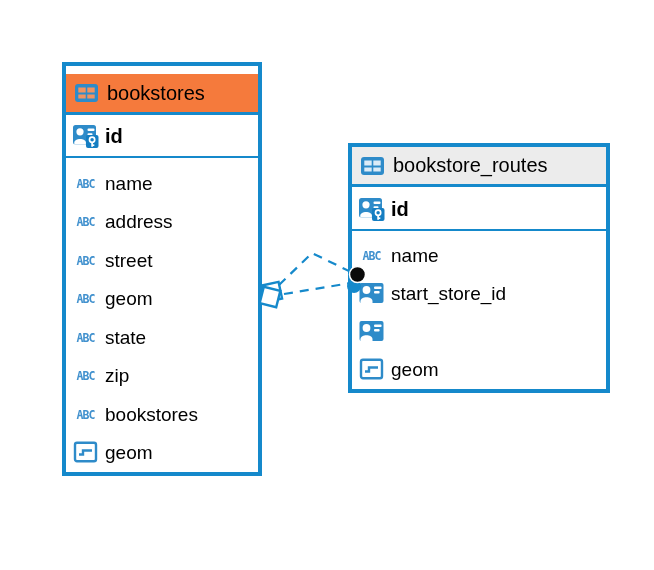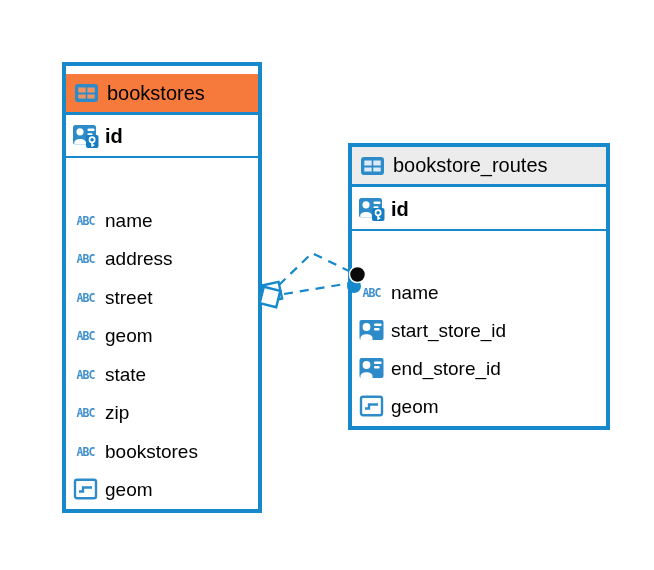--- a/index.html
+++ b/index.html
@@ -30,21 +30,21 @@
   .table-1 .table-icon-wrap { color:#dcebf7; }
 
   .table-title { font-size:20px; color:#000; white-space:nowrap; }
 
   .row { display:flex; align-items:flex-end; gap:6px; padding:8px 6px; box-sizing:border-box; }
   .pk-row { border-bottom:2px solid #1589cb; }
   .table-0 .pk-row { height:43px; }
   .table-1 .pk-row { height:44px; }
   .pk-label { font-size:20px; font-weight:bold; }
 
-  .columns-section { padding-top:6px;margin-top:37px; }
+  .columns-section { padding-top:6px; }
   .table-0 .col-row { height:38.5px; }
   .table-1 .col-row { height:38px; }
   .col-label { font-size:19px; }
 
   .icon { width:27px; height:24px; display:flex; align-items:center; justify-content:center; flex:none; }
   .icon-svg { display:block; }
   #icon-defs { position:absolute; width:0; height:0; overflow:hidden; }
 </style>
 </head>
 <body>
@@ -231,21 +231,20 @@
           </span>
     <span class="col-label">start_store_id</span>
   </div>
 
   <div class="row col-row">
     <span class="icon">
             <svg class="icon-svg" width="27" height="24">
               <use href="#sym-foreign-key-icon"></use>
             </svg>
           </span>
-    <span class="col-label">end_store_id</span>
   </div>
 
   <div class="row col-row">
     <span class="icon">
             <svg class="icon-svg" width="27" height="24">
               <use href="#sym-geometry-type-icon"></use>
             </svg>
           </span>
     <span class="col-label">geom</span>
   </div>

